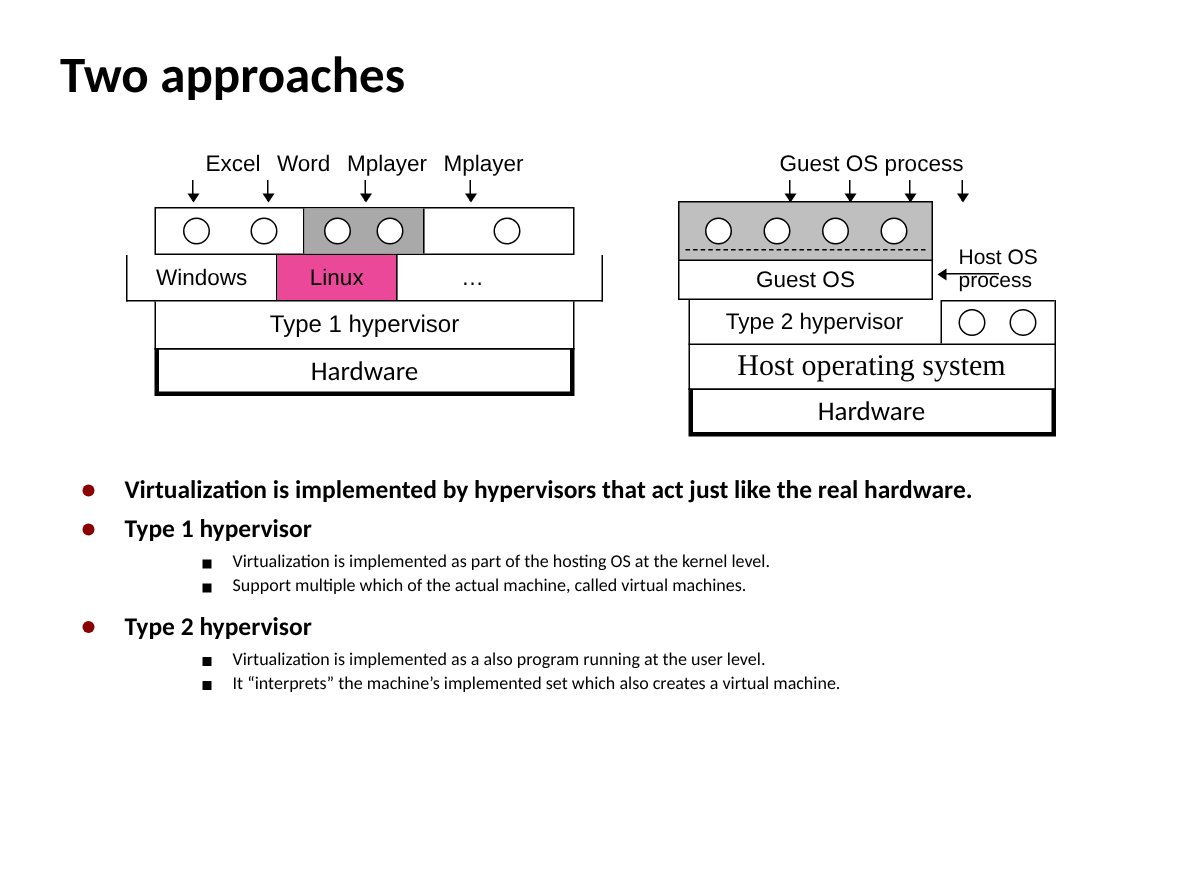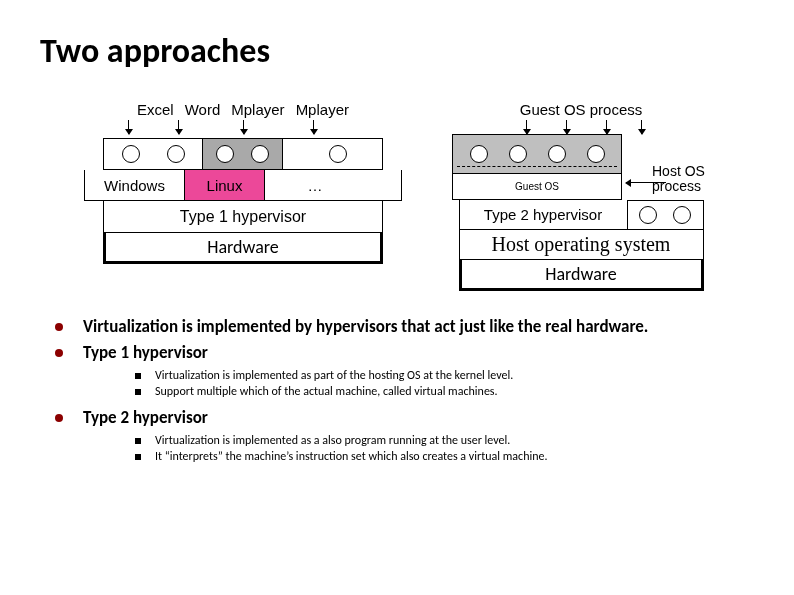--- a/index.html
+++ b/index.html
@@ -153,21 +153,21 @@
   }
   .guest-os-box {
     width: 170px;
     height: 26px;
     border: 1px solid #000;
     border-top: none;
     display: flex;
     align-items: center;
     justify-content: center;
     font-family: Arial, sans-serif;
-    font-size: 10px;
+    font-size: 15px;
   }
   .host-proc-label {
     font-family: Arial, sans-serif;
     font-size: 14px;
     line-height: 1.1;
     margin-top: 30px;
     width: 70px;
   }
   .type2-row {
     display: flex;
@@ -334,21 +334,21 @@
         <div class="guest-proc-box">
           <div class="circle"></div>
           <div class="circle"></div>
           <div class="circle"></div>
           <div class="circle"></div>
           <div class="dash"></div>
         </div>
         <div class="guest-os-box">Guest OS</div>
       </div>
       <div style="position:relative;width:80px;height:66px">
-        <div class="host-proc-label" style="position:absolute;top:0;left:22px">Host OS process</div>
+        <div class="host-proc-label" style="position:absolute;top:0;left:9px">Host OS process</div>
         <div class="right-arrow-line" style="width:40px;top:48px;left:-4px"></div>
       </div>
     </div>
     <div class="type2-row">
       <div class="type2-label">Type 2 hypervisor</div>
       <div class="type2-circles">
         <div class="circle"></div>
         <div class="circle"></div>
       </div>
     </div>
@@ -362,16 +362,16 @@
   <li><span class="bold">Virtualization is implemented by hypervisors that act just like the real hardware.</span></li>
   <li><span class="bold">Type 1 hypervisor</span>
     <ul class="sub-list">
       <li>Virtualization is implemented as part of the hosting OS at the kernel level.</li>
       <li>Support multiple which of the actual machine, called virtual machines.</li>
     </ul>
   </li>
   <li><span class="bold">Type 2 hypervisor</span>
     <ul class="sub-list">
       <li>Virtualization is implemented as a also program running at the user level.</li>
-      <li>It “interprets” the machine’s instruction set which also creates a virtual machine.</li>
+      <li>It “interprets” the machine’s implemented set which also creates a virtual machine.</li>
     </ul>
   </li>
 </ul>
 
 </body></html>

